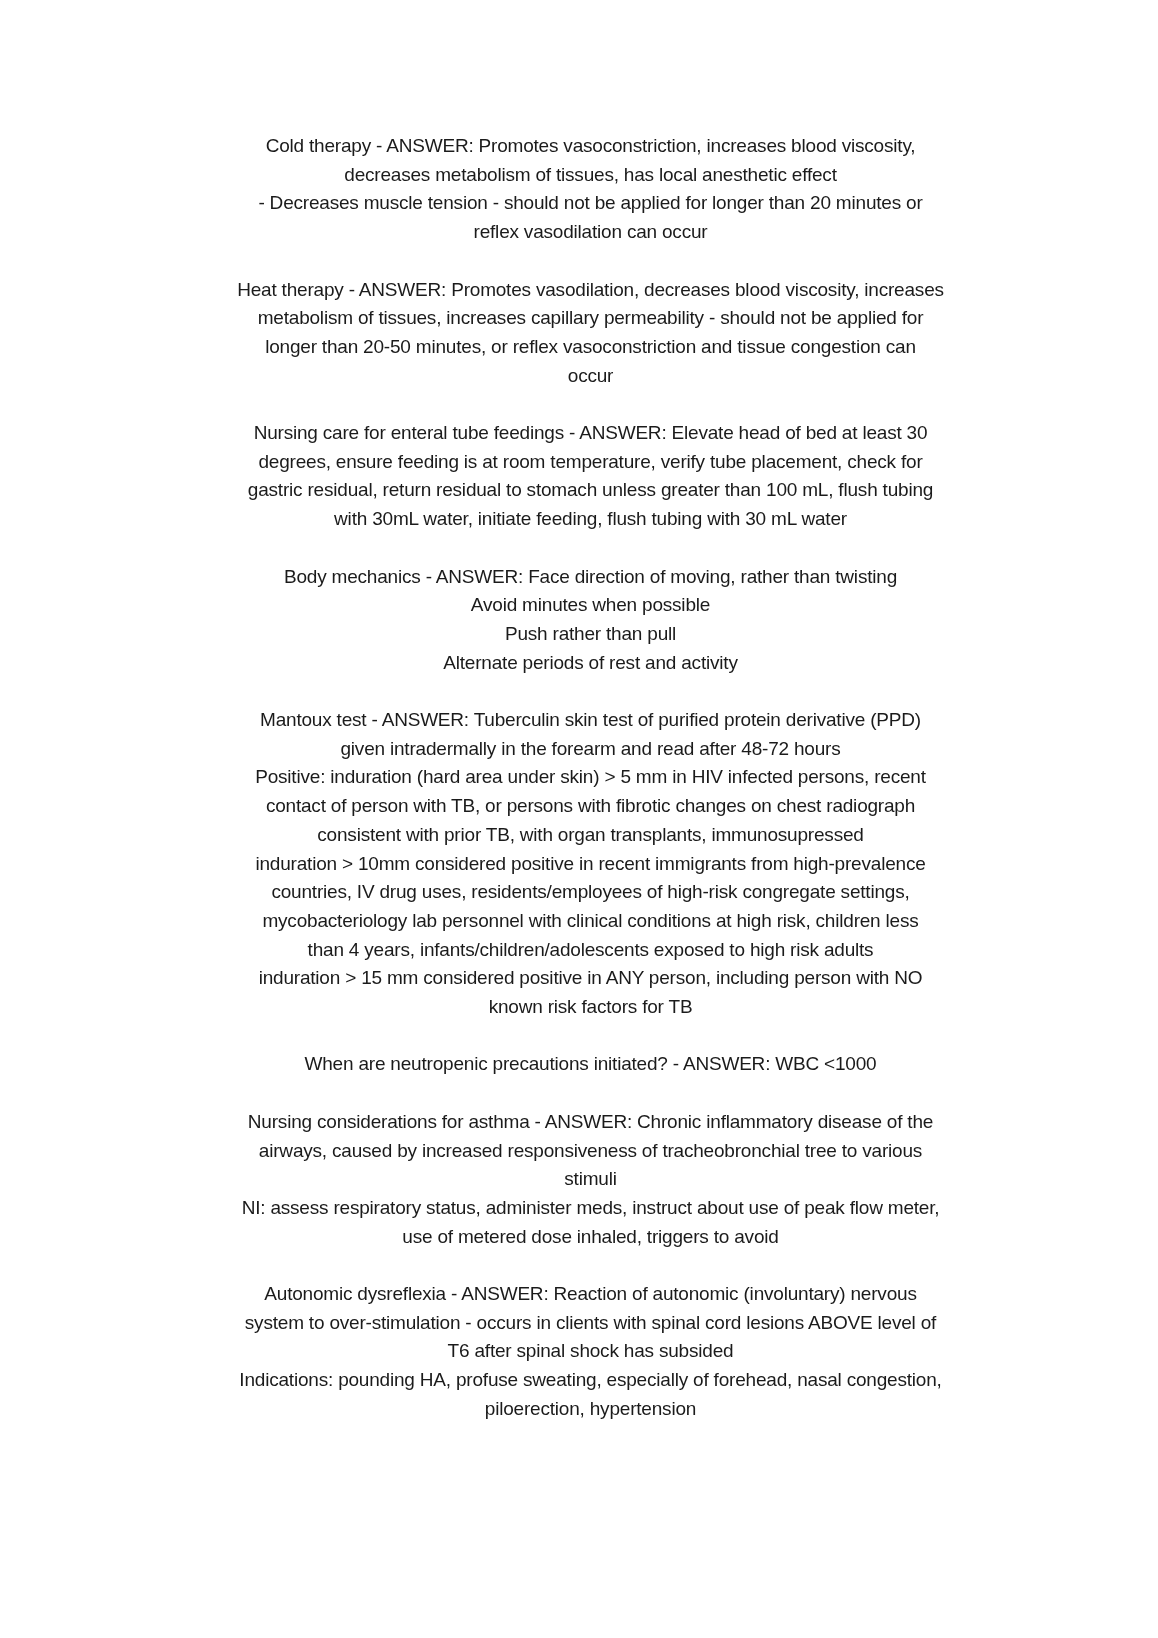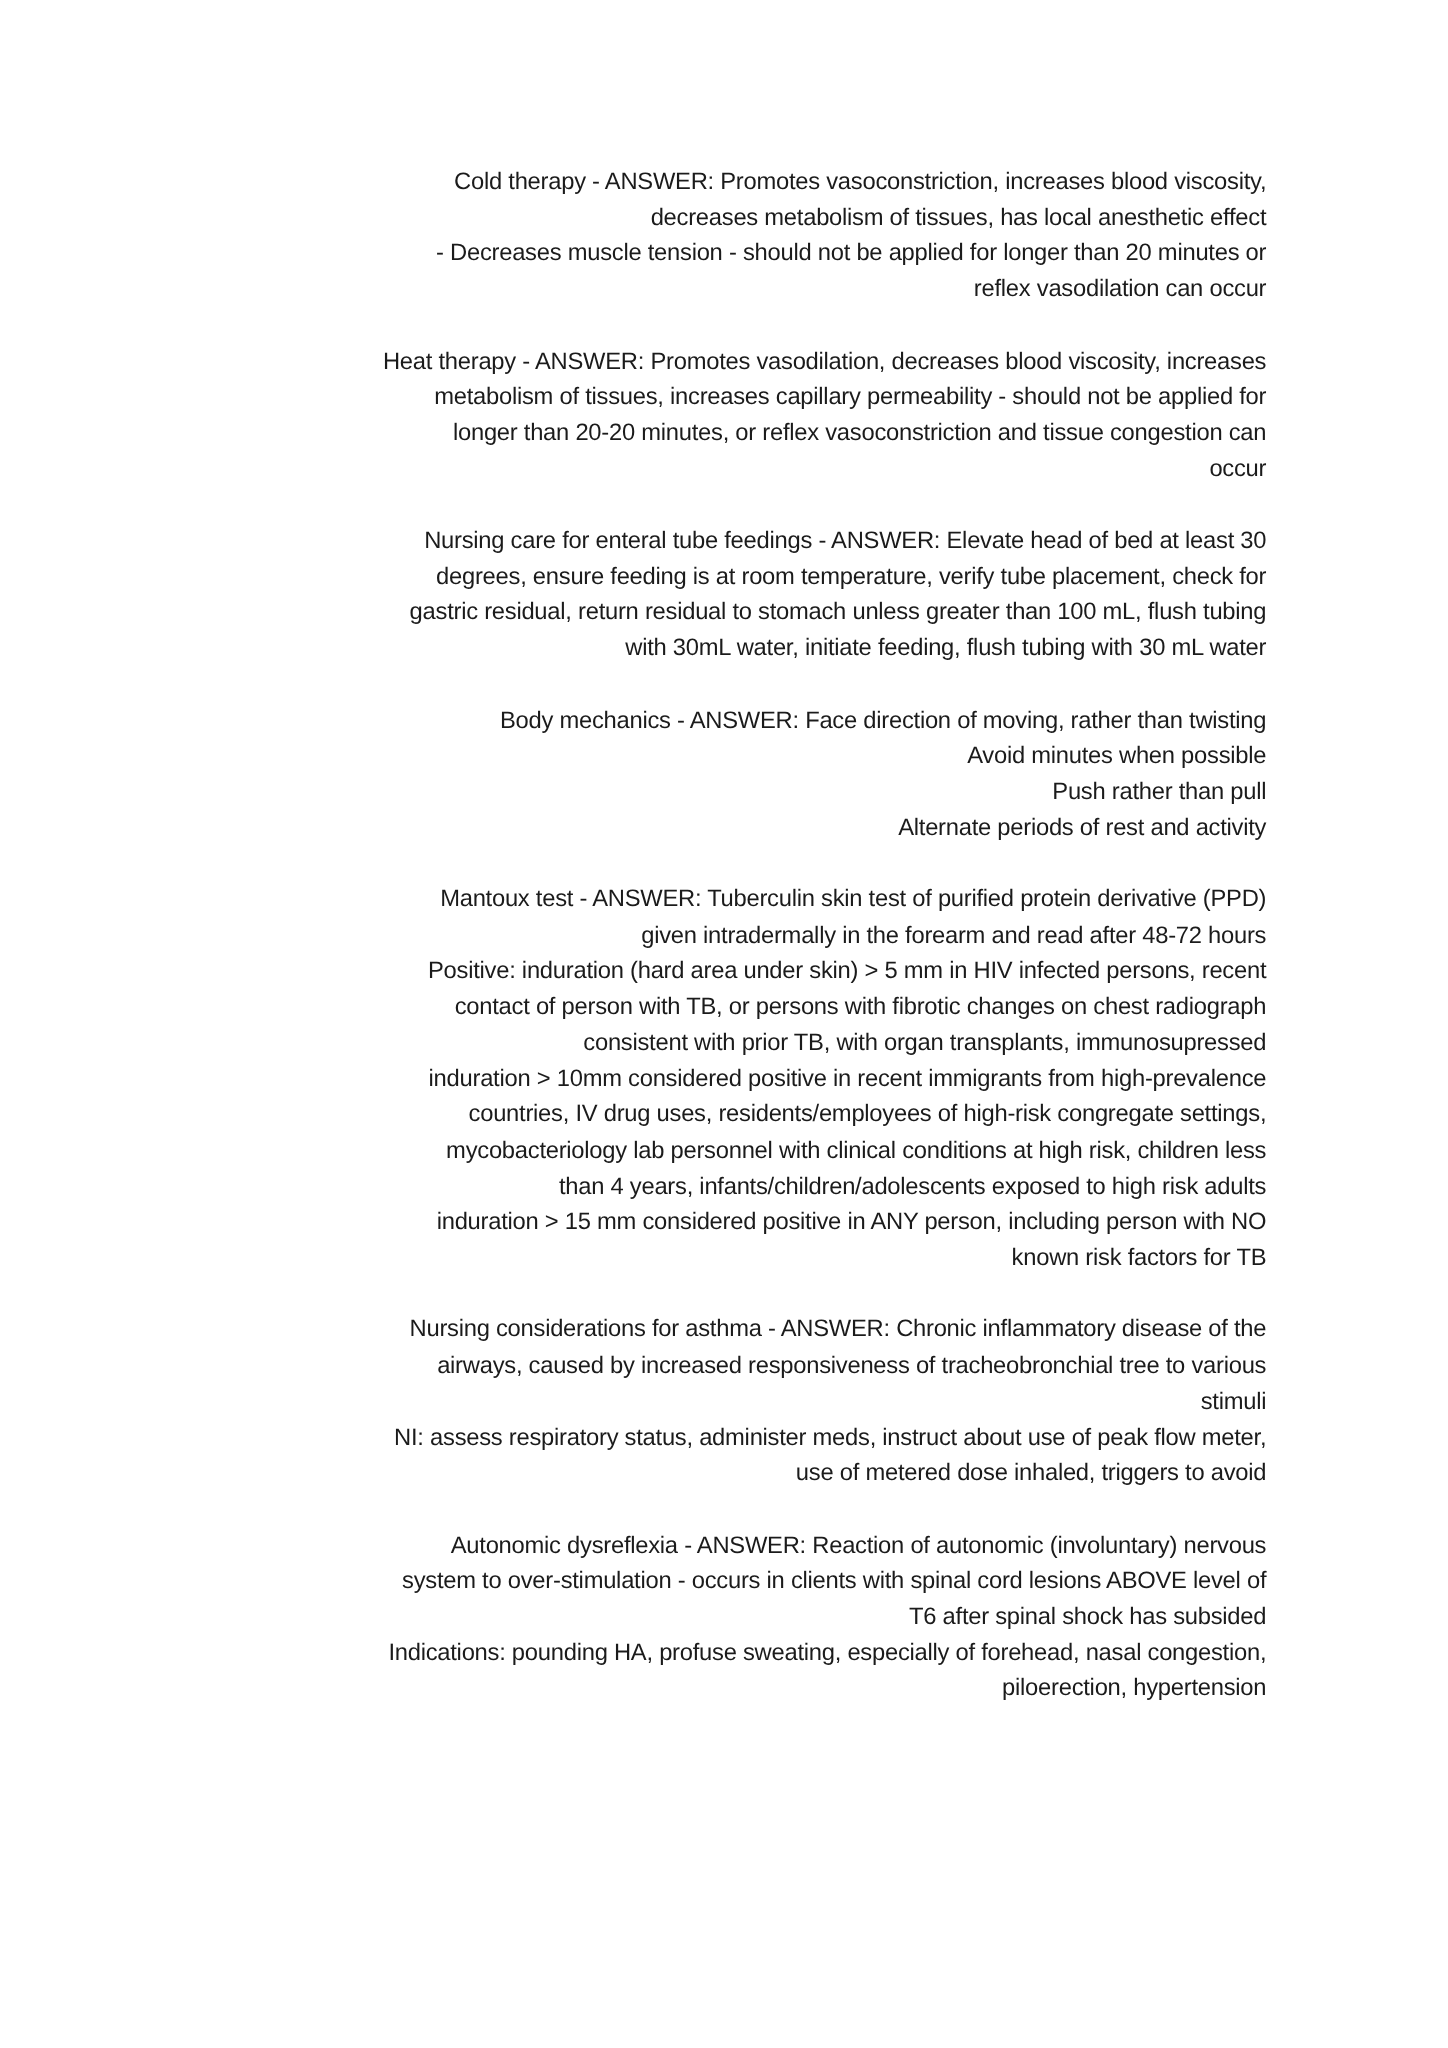--- a/index.html
+++ b/index.html
@@ -22,56 +22,57 @@
   .doc {
     width: 845px;
     color: #1b1b1b;
     font-size: 19px;
     line-height: 28.7px;
     letter-spacing: -0.2px;
   }
   .para {
     white-space: pre-line;       
     margin: 0 0 28.7px 0;
-    text-align: right;
+    text-align: center;
   }
   .para:last-child { margin-bottom: 16px; }
 </style>
 </head>
 <body>
 
 <div class="page">
   <div class="doc">
     <p class="para">Cold therapy - ANSWER: Promotes vasoconstriction, increases blood viscosity,
 decreases metabolism of tissues, has local anesthetic effect
 - Decreases muscle tension - should not be applied for longer than 20 minutes or
 reflex vasodilation can occur</p>
     <p class="para">Heat therapy - ANSWER: Promotes vasodilation, decreases blood viscosity, increases
 metabolism of tissues, increases capillary permeability - should not be applied for
-longer than 20-20 minutes, or reflex vasoconstriction and tissue congestion can
+longer than 20-50 minutes, or reflex vasoconstriction and tissue congestion can
 occur</p>
     <p class="para">Nursing care for enteral tube feedings - ANSWER: Elevate head of bed at least 30
 degrees, ensure feeding is at room temperature, verify tube placement, check for
 gastric residual, return residual to stomach unless greater than 100 mL, flush tubing
 with 30mL water, initiate feeding, flush tubing with 30 mL water</p>
     <p class="para">Body mechanics - ANSWER: Face direction of moving, rather than twisting
 Avoid minutes when possible
 Push rather than pull
 Alternate periods of rest and activity</p>
     <p class="para">Mantoux test - ANSWER: Tuberculin skin test of purified protein derivative (PPD)
 given intradermally in the forearm and read after 48-72 hours
 Positive: induration (hard area under skin) &gt; 5 mm in HIV infected persons, recent
 contact of person with TB, or persons with fibrotic changes on chest radiograph
 consistent with prior TB, with organ transplants, immunosupressed
 induration &gt; 10mm considered positive in recent immigrants from high-prevalence
 countries, IV drug uses, residents/employees of high-risk congregate settings,
 mycobacteriology lab personnel with clinical conditions at high risk, children less
 than 4 years, infants/children/adolescents exposed to high risk adults
 induration &gt; 15 mm considered positive in ANY person, including person with NO
 known risk factors for TB</p>
+    <p class="para">When are neutropenic precautions initiated? - ANSWER: WBC &lt;1000</p>
     <p class="para">Nursing considerations for asthma - ANSWER: Chronic inflammatory disease of the
 airways, caused by increased responsiveness of tracheobronchial tree to various
 stimuli
 NI: assess respiratory status, administer meds, instruct about use of peak flow meter,
 use of metered dose inhaled, triggers to avoid</p>
     <p class="para">Autonomic dysreflexia - ANSWER: Reaction of autonomic (involuntary) nervous
 system to over-stimulation - occurs in clients with spinal cord lesions ABOVE level of
 T6 after spinal shock has subsided
 Indications: pounding HA, profuse sweating, especially of forehead, nasal congestion,
 piloerection, hypertension</p>

